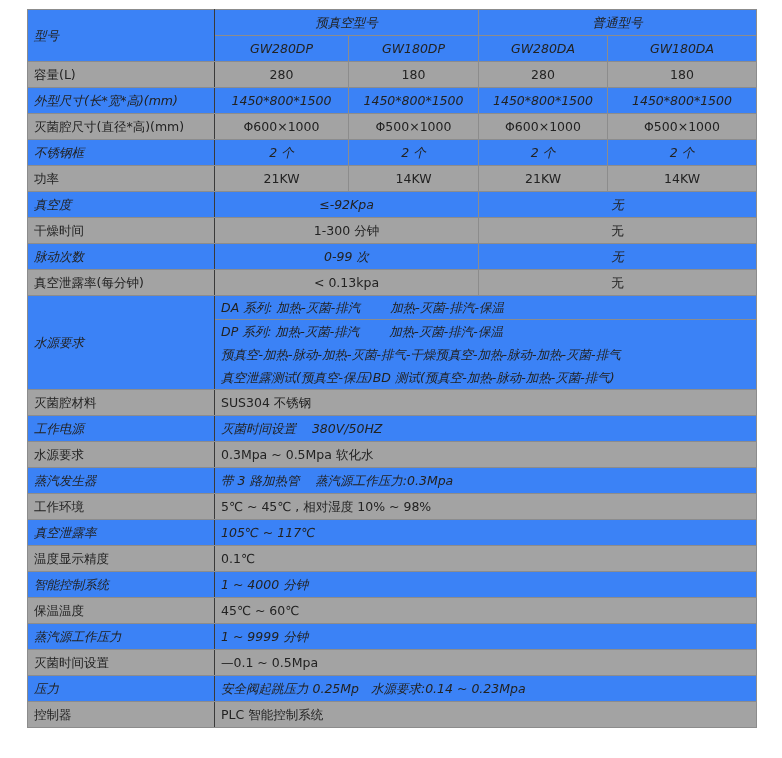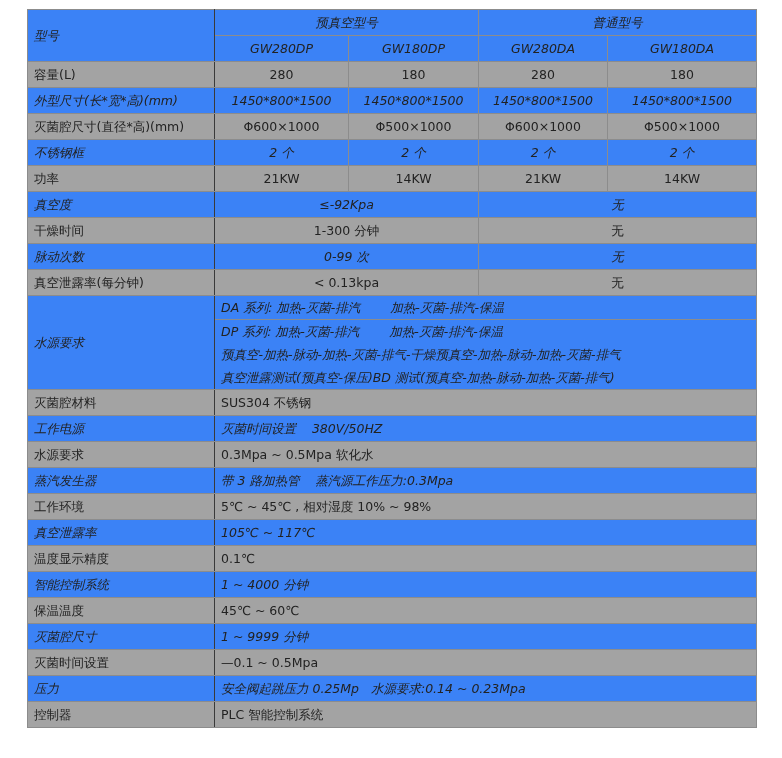--- a/index.html
+++ b/index.html
@@ -153,21 +153,21 @@
   </tr>
   <tr class="g">
     <td class="lbl">智能控制系统</td>
     <td colspan="4">1 ~ 4000 分钟</td>
   </tr>
   <tr class="w">
     <td class="lbl">保温温度</td>
     <td colspan="4">45℃ ~ 60℃</td>
   </tr>
   <tr class="g">
-    <td class="lbl">灭菌腔尺寸</td>
+    <td class="lbl">蒸汽源工作压力</td>
     <td colspan="4">1 ~ 9999 分钟</td>
   </tr>
   <tr class="w">
     <td class="lbl">灭菌时间设置</td>
     <td colspan="4">—0.1 ~ 0.5Mpa</td>
   </tr>
   <tr class="g">
     <td class="lbl">压力</td>
     <td colspan="4" style="white-space:pre">安全阀起跳压力 0.25Mp   水源要求:0.14 ~ 0.23Mpa</td>
   </tr>

